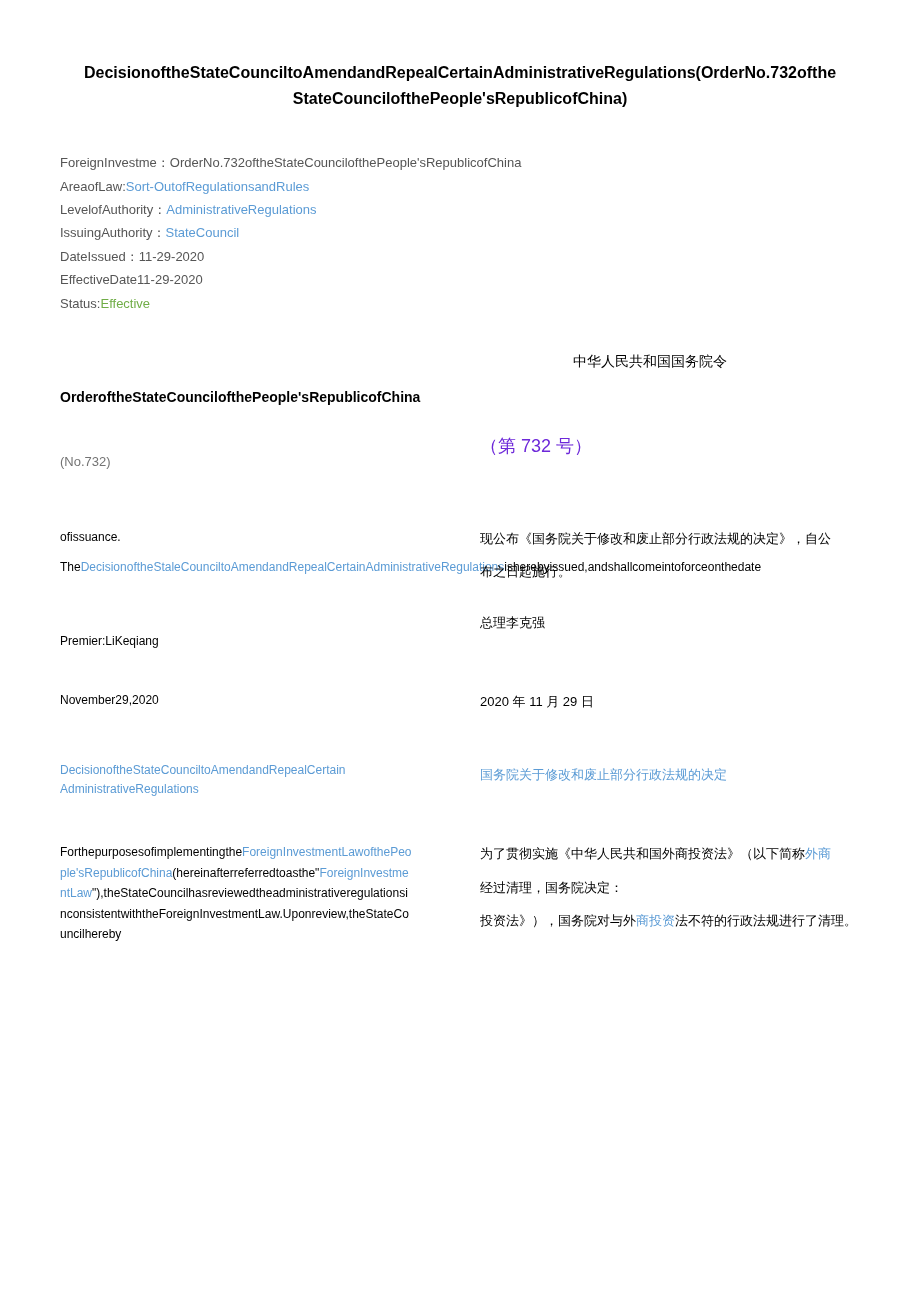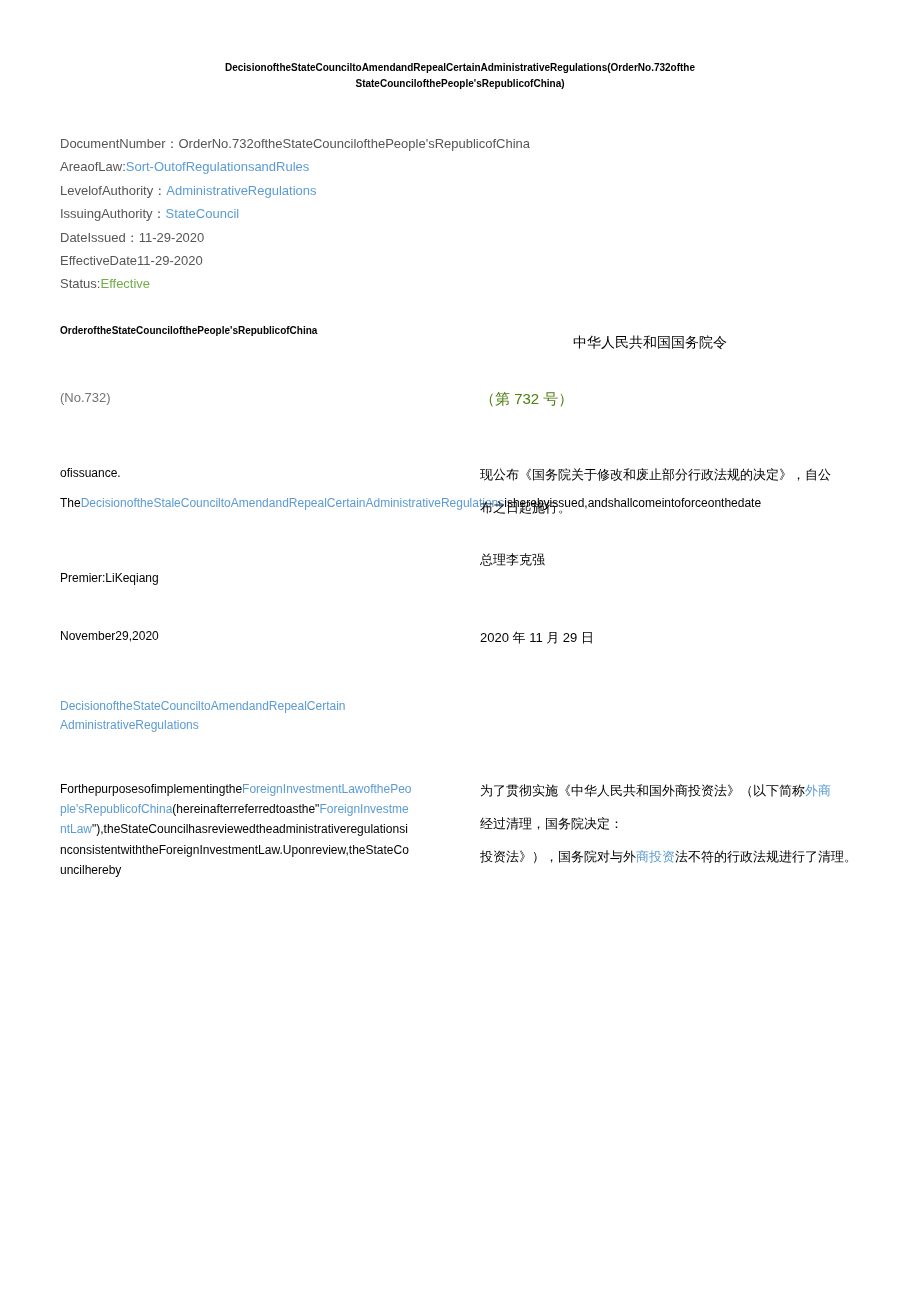--- a/index.html
+++ b/index.html
@@ -20,21 +20,21 @@
     .page-container {
       width: 920px;
       min-height: 1301px;
       background: #fff;
       padding: 60px 60px 60px 60px;
     }
 
     .main-title {
       text-align: center;
       font-weight: bold;
-      font-size: 10px;
+      font-size: 16px;
       color: #000;
       margin-bottom: 40px;
       line-height: 1.6;
     }
 
     .metadata-row {
       display: flex;
       align-items: flex-start;
       line-height: 1.8;
     }
@@ -70,46 +70,46 @@
       padding-right: 20px;
     }
 
     .col-right {
       width: 50%;
       padding-left: 20px;
       text-align: left;
     }
 
     .section-heading {
-      font-size: 10px;
+      font-size: 14px;
       font-weight: bold;
       color: #000;
       margin-bottom: 8px;
       line-height: 1.4;
+      margin-top: 45px;
     }
 
     .section-heading-cn {
       font-size: 14px;
       font-weight: normal;
       color: #000;
       text-align: center;
       padding-right: 40px;
       margin-top: 10px;
     }
 
     .order-number {
       font-size: 13px;
       color: #737373;
       margin: 20px 0;
     }
 
     .order-number-cn {
-      font-size: 15px;
-      color: #4d7c0f;
-      margin-top: 20px;
+      font-size: 18px;
+      color: #6d28d9;
     }
 
     .body-text {
       font-size: 12px;
       color: #000;
       line-height: 1.7;
       margin-bottom: 10px;
     }
 
     .body-text-cn {
@@ -159,21 +159,21 @@
 <div class="page-container">
 
   <div class="main-title">
     <div>DecisionoftheStateCounciltoAmendandRepealCertainAdministrativeRegulations(OrderNo.732ofthe</div>
     <div>StateCouncilofthePeople'sRepublicofChina)</div>
   </div>
 
   <div class="metadata-block">
 
     <div class="metadata-row">
-      <span class="meta-label">DocumentNumber：</span>
+      <span class="meta-label">ForeignInvestme：</span>
       <span class="meta-value">OrderNo.732oftheStateCouncilofthePeople'sRepublicofChina</span>
     </div>
 
     <div class="metadata-row">
       <span class="meta-label">AreaofLaw:</span>
       <a class="meta-link">Sort-OutofRegulationsandRules</a>
     </div>
 
     <div class="metadata-row">
       <span class="meta-label">LevelofAuthority：</span>
@@ -255,20 +255,25 @@
 
   <div class="divider-space"></div>
 
   <div class="content-columns row-spacing">
     <div class="col-left">
       <div class="section-title">
         <a class="text-link">DecisionoftheStateCounciltoAmendandRepealCertain</a><br>
         <a class="text-link">AdministrativeRegulations</a>
       </div>
     </div>
+    <div class="col-right">
+      <div class="section-title-cn">
+        <a class="text-link">国务院关于修改和废止部分行政法规的决定</a>
+      </div>
+    </div>
   </div>
 
   <div class="divider-space"></div>
 
   <div class="content-columns">
     <div class="col-left">
       <div class="body-text">
         <span>Forthepurposesofimplementingthe</span><a class="text-link">ForeignInvestmentLawofthePeo</a><br><a class="text-link">ple'sRepublicofChina</a><span>(hereinafterreferredtoasthe"</span><a class="text-link">ForeignInvestme</a><br><a class="text-link">ntLaw</a><span>"),theStateCouncilhasreviewedtheadministrativeregulationsi</span><br><span>nconsistentwiththeForeignInvestmentLaw.Uponreview,theStateCo</span><br><span>uncilhereby</span>
       </div>
     </div>

